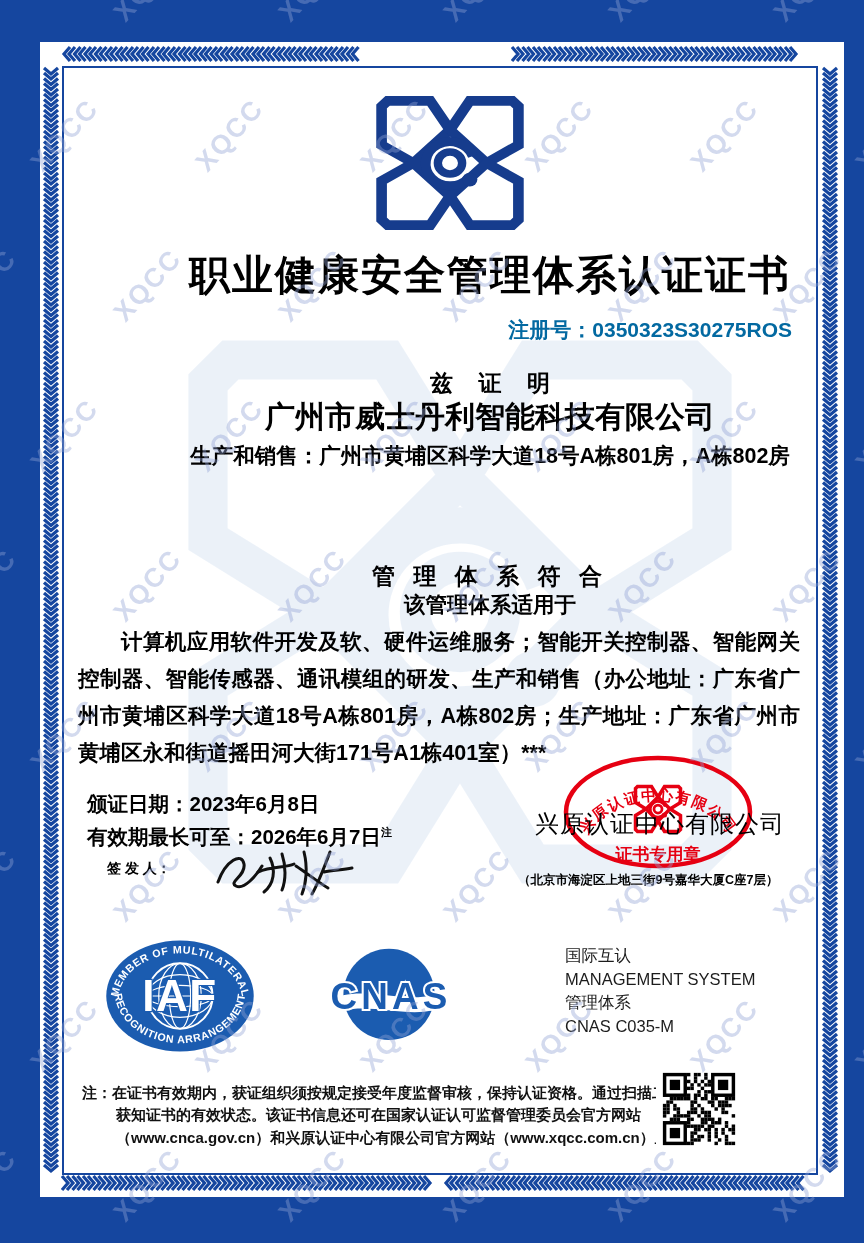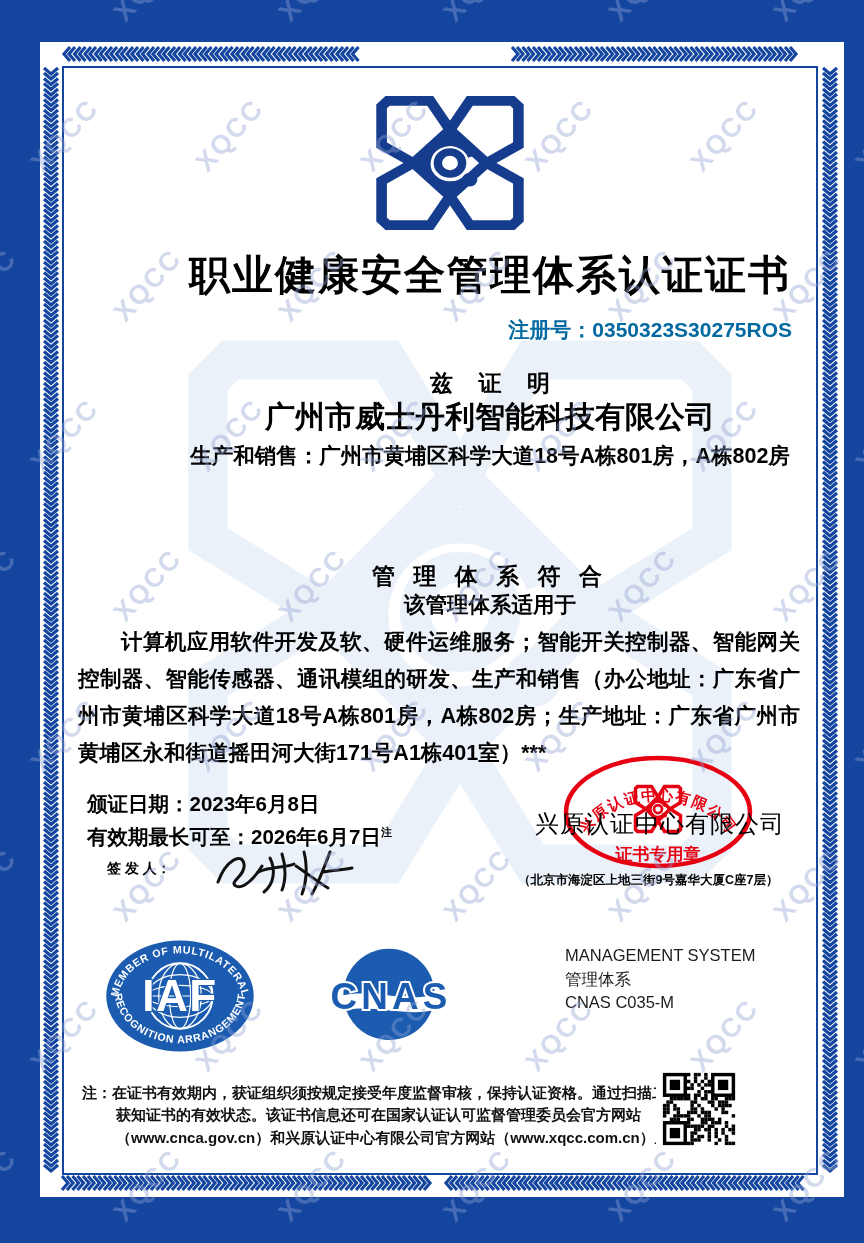--- a/index.html
+++ b/index.html
@@ -140,20 +140,21 @@
         <text x="100" y="96" text-anchor="middle" font-size="58" font-weight="900" fill="#fff" stroke="#1b5cb0" stroke-width="3" paint-order="stroke" letter-spacing="2">IAF</text>
       </svg>
 
       <svg class="abs cnas-svg" width="122" height="112" viewBox="0 0 150 140">
         <circle cx="75" cy="68" r="57" fill="#1b5cb0"></circle>
         <path d="M-4,80 C36,46 112,94 154,56 L154,76 C112,112 36,64 -4,100 Z" fill="#fff"></path>
         <text x="75" y="86" text-anchor="middle" font-size="46" font-weight="900" fill="#1b5cb0" stroke="#fff" stroke-width="5" paint-order="stroke" textLength="146">CNAS</text>
       </svg>
 
       <div class="abs accr-lines">
+        <div>国际互认</div>
         <div>MANAGEMENT SYSTEM</div>
         <div>管理体系</div>
         <div>CNAS C035-M</div>
       </div>
 
       <div class="abs note"><span>注：</span><span>在证书有效期内，获证组织须按规定接受年度监督审核，保持认证资格。通过扫描二维码可获知证书的有效状态。该证书信息还可在国家认证认可监督管理委员会官方网站（www.cnca.gov.cn）和兴原认证中心有限公司官方网站（www.xqcc.com.cn）上查询。</span></div>
 
       <svg class="abs qr-svg" id="qr" width="86" height="86" viewBox="0 0 25 25">
           <rect x="0" y="0" width="25" height="25" fill="#fff"></rect>
           <rect x="9" y="2" width="1" height="1" fill="#000"></rect>

